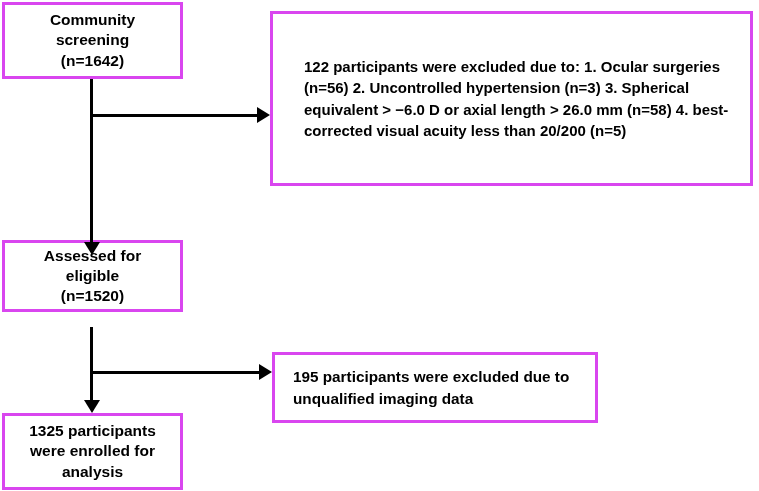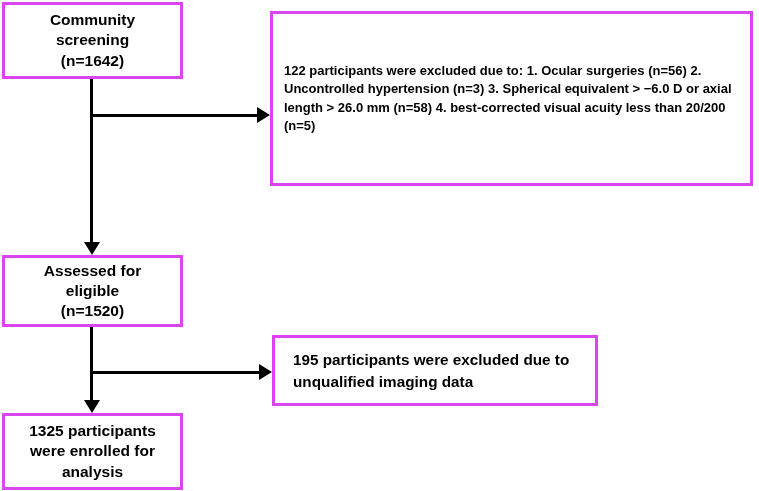--- a/index.html
+++ b/index.html
@@ -24,37 +24,38 @@
     align-items: center;
     justify-content: center;
   }
   .box .txt {
     font-weight: bold;
     color: #000000;
     line-height: 1.30;
   }
   
   #box-community  { left: 2px;  top: 2px;   width: 181px; height: 77px; }
-  #box-assessed   { left: 2px;  top: 255px; width: 181px; height: 72px; }
+  #box-assessed   { left: 2px;  top: 240px; width: 181px; height: 72px; }
   #box-enrolled   { left: 2px;  top: 413px; width: 181px; height: 77px; }
   #box-community .txt,
   #box-assessed .txt,
   #box-enrolled .txt {
     text-align: center;
     font-size: 15.5px;
     white-space: pre-line;
   }
   
   #box-excluded-1 { left: 270px; top: 11px;  width: 483px; height: 175px; }
-  #box-excluded-2 { left: 272px; top: 335px; width: 326px; height: 71px; }
+  #box-excluded-2 { left: 272px; top: 352px; width: 326px; height: 71px; }
   #box-excluded-1 .txt {
     text-align: left;
-    font-size: 13px;
+    font-size: 15px;
     padding: 0 11px;
     line-height: 1.42;
+    margin-left: 20px;
   }
   #box-excluded-2 .txt {
     text-align: left;
     font-size: 15.3px;
     padding: 0 18px;
     line-height: 1.38;
   }
   
   .vline {
     position: absolute;

